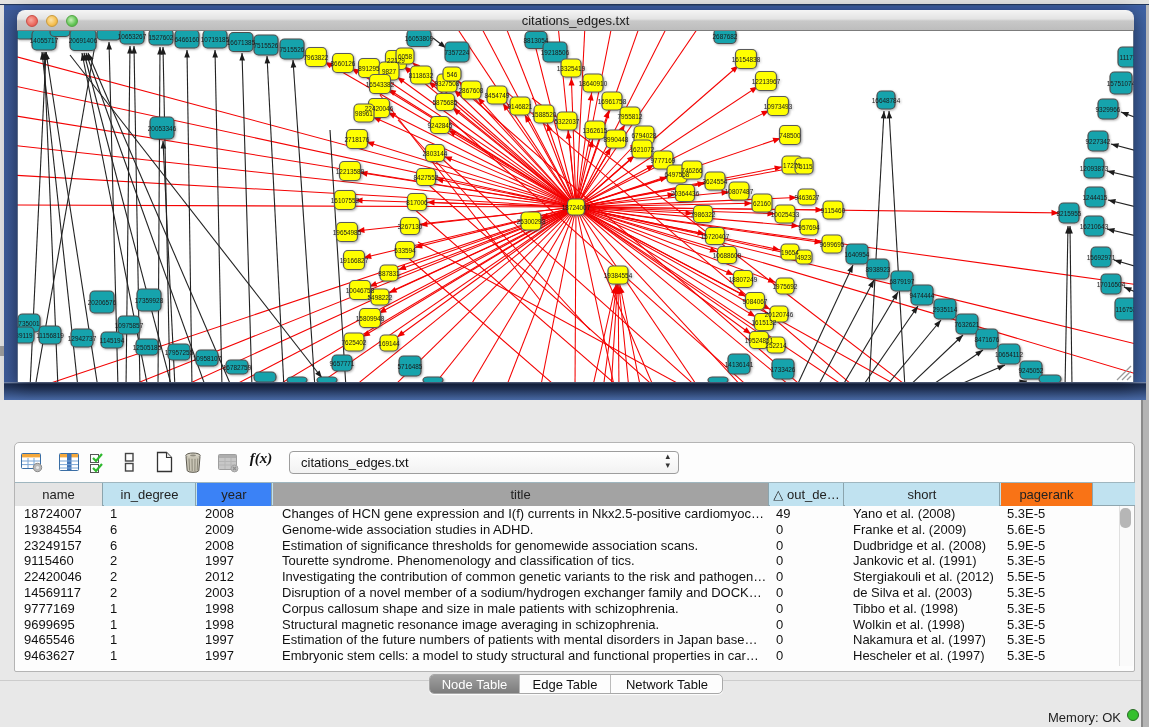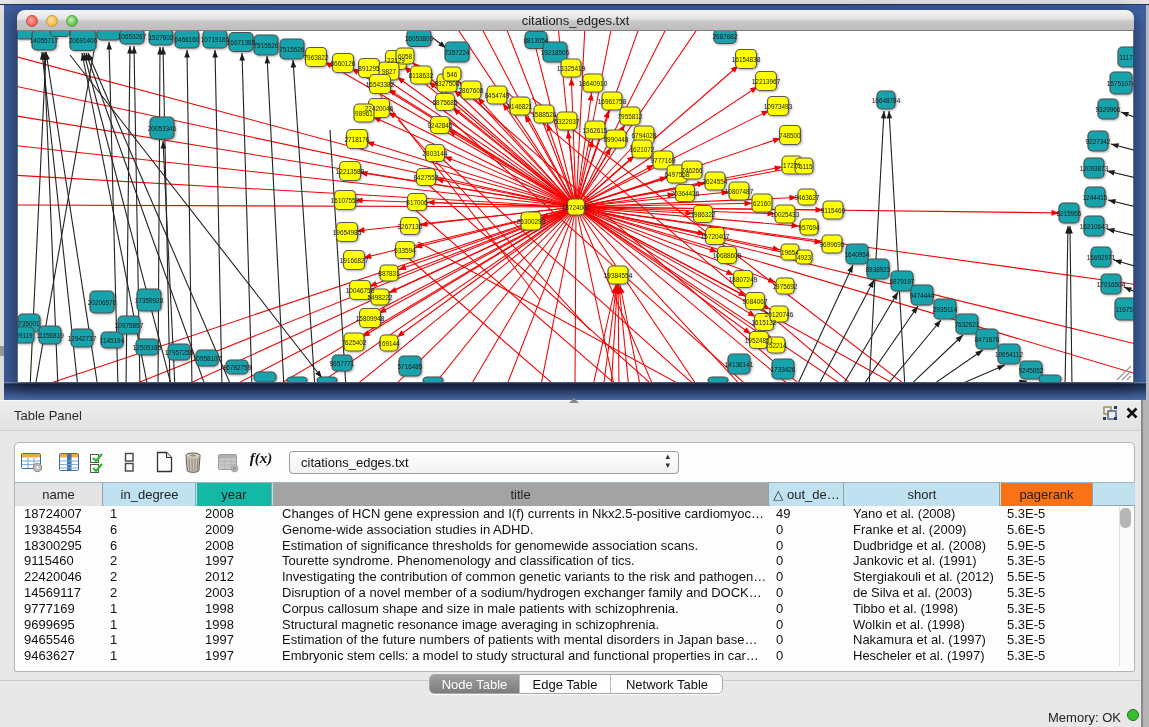--- a/index.html
+++ b/index.html
@@ -648,36 +648,20 @@
   <div style="position:absolute;right:0;top:21px;width:1px;height:351px;background:#2a3f63;opacity:.75"></div>
   <div id="titlebar">
     <span class="title">citations_edges.txt</span>
     <div class="tl" style="left:9px;background:radial-gradient(circle at 4px 4px,#f7a9a0,#ec6a5e 60%,#d0484a);border:1px solid #c94c45"></div>
     <div class="tl" style="left:29px;background:radial-gradient(circle at 4px 4px,#fbe2a8,#f5bf4f 60%,#d9a13d);border:1px solid #c99a3c"></div>
     <div class="tl" style="left:49px;background:radial-gradient(circle at 4px 4px,#c8efb9,#61c555 60%,#4aa83e);border:1px solid #53a544"></div>
   </div>
 </div>
 <div id="rightstrip"></div>
 <div id="tablepanel">
-  <div id="tpbar">
-    <span class="t">Table Panel</span>
-    <svg width="16" height="8" style="position:absolute;left:566px;top:-3px" viewBox="0 0 16 8">
-      <path d="M3 5 L8 0 L13 5" fill="#8a8a8a"></path>
-    </svg>
-    <svg width="14" height="14" style="position:absolute;left:1103px;top:5px" viewBox="0 0 14 14">
-      <rect x="1" y="1" width="7" height="7" fill="#eef3fa" stroke="#9b8b33" stroke-width="1.4"></rect>
-      <rect x="5" y="5" width="8" height="8" fill="#e8eef8" stroke="#4a6077" stroke-width="1.4"></rect>
-      <rect x="11" y="0" width="3" height="3" fill="#1f3d66"></rect>
-        <rect x="0" y="11" width="3" height="3" fill="#1f3d66"></rect>
-        <rect x="11" y="11" width="3" height="3" fill="#1f3d66"></rect>
-    </svg>
-    <svg width="12" height="12" style="position:absolute;left:1126px;top:6px" viewBox="0 0 12 12">
-      <path d="M1.5 1.5 L10.5 10.5 M10.5 1.5 L1.5 10.5" stroke="#111" stroke-width="2.6"></path>
-    </svg>
-  </div>
   <div id="container">
     <div id="toolbar">
 <div class="ti" style="left:5px"><svg width="24" height="24" viewBox="0 0 24 24">
 <rect x="1.5" y="3.5" width="19" height="15" rx="1" fill="#fff" stroke="#3a6ea5"></rect>
 <rect x="2" y="4" width="18" height="3.4" fill="#f4a83c"></rect>
 <g stroke="#7aa6d6" stroke-width="1">
               <line x1="2" y1="11" x2="20" y2="11"></line>
               <line x1="2" y1="14.6" x2="20" y2="14.6"></line>
               <line x1="8" y1="8" x2="8" y2="18"></line>
               <line x1="14" y1="8" x2="14" y2="18"></line>
@@ -733,41 +717,41 @@
 <path d="M17 17 l3 3 M20 17 l-3 3" stroke="#8f8f8f" stroke-width="1.2"></path>
 </svg></div>
 <div class="ti" style="left:231px;top:3px;width:30px;font-family:'Liberation Serif',serif;font-style:italic;font-weight:bold;font-size:15px;color:#111;text-align:center;line-height:24px">f(x)</div>
 
       <div id="dropdown">citations_edges.txt<span class="ar">▴</span><span class="ar2">▾</span></div>
     </div>
   </div>
   <div id="thead">
       <div class="hc" style="left:0px;width:88px;background:#e4e4e4">name</div>
 <div class="hc" style="left:89px;width:92px;background:#c0e2f0">in_degree</div>
-<div class="hc" style="left:182px;width:75px;background:#14b8a6">year</div>
+<div class="hc" style="left:182px;width:75px;background:#3b82f6">year</div>
 <div class="hc" style="left:258px;width:496px;background:#a3a3a3">title</div>
 <div class="hc" style="left:755px;width:74px;background:#c0e2f0">△ out_de…</div>
 <div class="hc" style="left:830px;width:155px;background:#c0e2f0">short</div>
 <div class="hc" style="left:986px;width:92px;background:#f97316">pagerank</div>
     </div>
   <div class="cell" style="left:24px;top:106px">18724007</div>
 <div class="cell" style="left:110px;top:106px">1</div>
 <div class="cell" style="left:205px;top:106px">2008</div>
 <div class="cell" style="left:282px;top:106px;width:485px">Changes of HCN gene expression and I(f) currents in Nkx2.5‑positive cardiomyoc…</div>
 <div class="cell" style="left:776px;top:106px">49</div>
 <div class="cell" style="left:853px;top:106px;width:146px">Yano et al. (2008)</div>
 <div class="cell" style="left:1007px;top:106px">5.3E‑5</div>
 <div class="cell" style="left:24px;top:122px">19384554</div>
 <div class="cell" style="left:110px;top:122px">6</div>
 <div class="cell" style="left:205px;top:122px">2009</div>
 <div class="cell" style="left:282px;top:122px;width:485px">Genome‑wide association studies in ADHD.</div>
 <div class="cell" style="left:776px;top:122px">0</div>
 <div class="cell" style="left:853px;top:122px;width:146px">Franke et al. (2009)</div>
 <div class="cell" style="left:1007px;top:122px">5.6E‑5</div>
-<div class="cell" style="left:24px;top:138px">18300295</div>
+<div class="cell" style="left:24px;top:138px">23249157</div>
 <div class="cell" style="left:110px;top:138px">6</div>
 <div class="cell" style="left:205px;top:138px">2008</div>
 <div class="cell" style="left:282px;top:138px;width:485px">Estimation of significance thresholds for genomewide association scans.</div>
 <div class="cell" style="left:776px;top:138px">0</div>
 <div class="cell" style="left:853px;top:138px;width:146px">Dudbridge et al. (2008)</div>
 <div class="cell" style="left:1007px;top:138px">5.9E‑5</div>
 <div class="cell" style="left:24px;top:153px">9115460</div>
 <div class="cell" style="left:110px;top:153px">2</div>
 <div class="cell" style="left:205px;top:153px">1997</div>
 <div class="cell" style="left:282px;top:153px;width:485px">Tourette syndrome. Phenomenology and classification of tics.</div>

